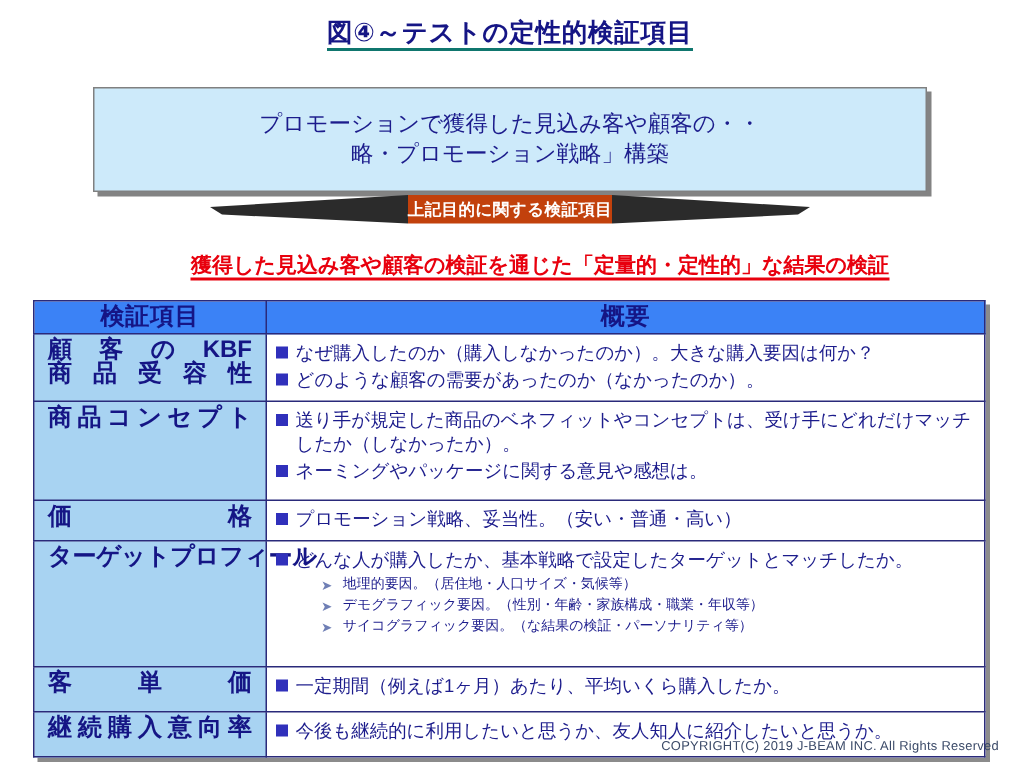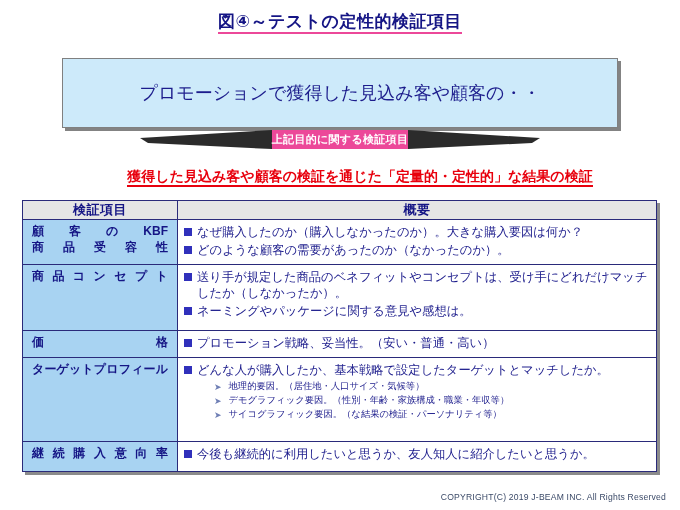--- a/index.html
+++ b/index.html
@@ -22,21 +22,21 @@
     top: 10px;
     left: 0;
     width: 680px;
     text-align: center;
     font-size: 17px;
     font-weight: bold;
     color: #151585;
     letter-spacing: 0.5px;
   }
   .slide-title span.underline-txt {
-    border-bottom: 2px solid #ec4899;
+    border-bottom: 2px solid #0f766e;
     padding-bottom: 1px;
   }
 
   
   .objective-box {
     position: absolute;
     left: 62px;
     top: 58px;
     width: 556px;
     height: 70px;
@@ -44,21 +44,21 @@
     background: #cdeafa;
     border: 1px solid #808080;
     box-shadow: 3px 3px 0 rgba(90,90,90,0.75);
     display: flex;
     flex-direction: column;
     align-items: center;
     justify-content: center;
     padding: 2px 8px;
   }
   .objective-line {
-    font-size: 18px;
+    font-size: 15px;
     font-weight: normal;
     color: #1c1c8c;
     line-height: 20px;
     text-align: center;
     white-space: nowrap;
   }
 
   
   .arrow-banner {
     position: absolute;
@@ -75,21 +75,21 @@
   }
   .arrow-wing.left  { left: 0; }
   .arrow-wing.right { right: 0; }
   .arrow-wing svg { display: block; }
   .arrow-core {
     position: absolute;
     left: 132px;
     top: 0;
     width: 136px;
     height: 19px;
-    background: #ec4899;
+    background: #c2410c;
     color: #ffffff;
     font-size: 11px;
     font-weight: bold;
     display: flex;
     align-items: center;
     justify-content: center;
     white-space: nowrap;
     letter-spacing: 0.3px;
   }
 
@@ -121,35 +121,35 @@
     box-shadow: 3px 3px 0 rgba(90,90,90,0.7);
     background: #ffffff;
   }
   .verify-table th,
   .verify-table td {
     border: 1px solid #2a2a7a;
     vertical-align: middle;
     padding: 0;
   }
   .verify-table thead th {
-    background: #e5e5e5;
+    background: #3b82f6;
     color: #151585;
-    font-size: 13px;
+    font-size: 16px;
     font-weight: bold;
     height: 17px;
     text-align: center;
     letter-spacing: 0.5px;
   }
   .col-item  { width: 155px; }
   .col-desc  { width: 479px; }
 
   td.item-cell {
     background: #a8d3f2;
     color: #151585;
-    font-size: 12px;
+    font-size: 16px;
     font-weight: bold;
     text-align: justify;
     text-align-last: justify;
     padding: 3px 9px;
     vertical-align: top;
     line-height: 16px;
     white-space: nowrap;
   }
   td.item-cell .item-line {
     display: block;
@@ -221,20 +221,21 @@
 </style>
 </head>
 <body>
 
 <div class="slide-title">
   <span class="underline-txt">図④～テストの定性的検証項目</span>
 </div>
 
 <div class="objective-box">
   <div class="objective-line">プロモーションで獲得した見込み客や顧客の・・</div>
+  <div class="objective-line">略・プロモーション戦略」構築</div>
 </div>
 
 <div class="arrow-banner">
   <div class="arrow-wing left">
     <svg width="132" height="26" viewBox="0 0 132 26" xmlns="http://www.w3.org/2000/svg">
       <polygon points="0,8 132,0 132,19 8,13" fill="#2b2b2b"></polygon>
     </svg>
   </div>
   <div class="arrow-wing right">
     <svg width="132" height="26" viewBox="0 0 132 26" xmlns="http://www.w3.org/2000/svg">
@@ -325,20 +326,31 @@
             <span class="sub-text">デモグラフィック要因。（性別・年齢・家族構成・職業・年収等）</span>
           </div>
           <div class="sub-row">
             <span class="sub-arrow">➤</span>
             <span class="sub-text">サイコグラフィック要因。（な結果の検証・パーソナリティ等）</span>
           </div>
         </div>
       </td>
     </tr>
 
+    <tr class="r-unit">
+      <td class="item-cell">
+        <span class="item-line">客単価</span>
+      </td>
+      <td class="desc-cell">
+        <div class="bullet-row">
+          <span class="bullet-sq"></span>
+          <span class="bullet-text">一定期間（例えば1ヶ月）あたり、平均いくら購入したか。</span>
+        </div>
+      </td>
+    </tr>
 
     <tr class="r-repeat">
       <td class="item-cell">
         <span class="item-line">継続購入意向率</span>
       </td>
       <td class="desc-cell">
         <div class="bullet-row">
           <span class="bullet-sq"></span>
           <span class="bullet-text">今後も継続的に利用したいと思うか、友人知人に紹介したいと思うか。</span>
         </div>

